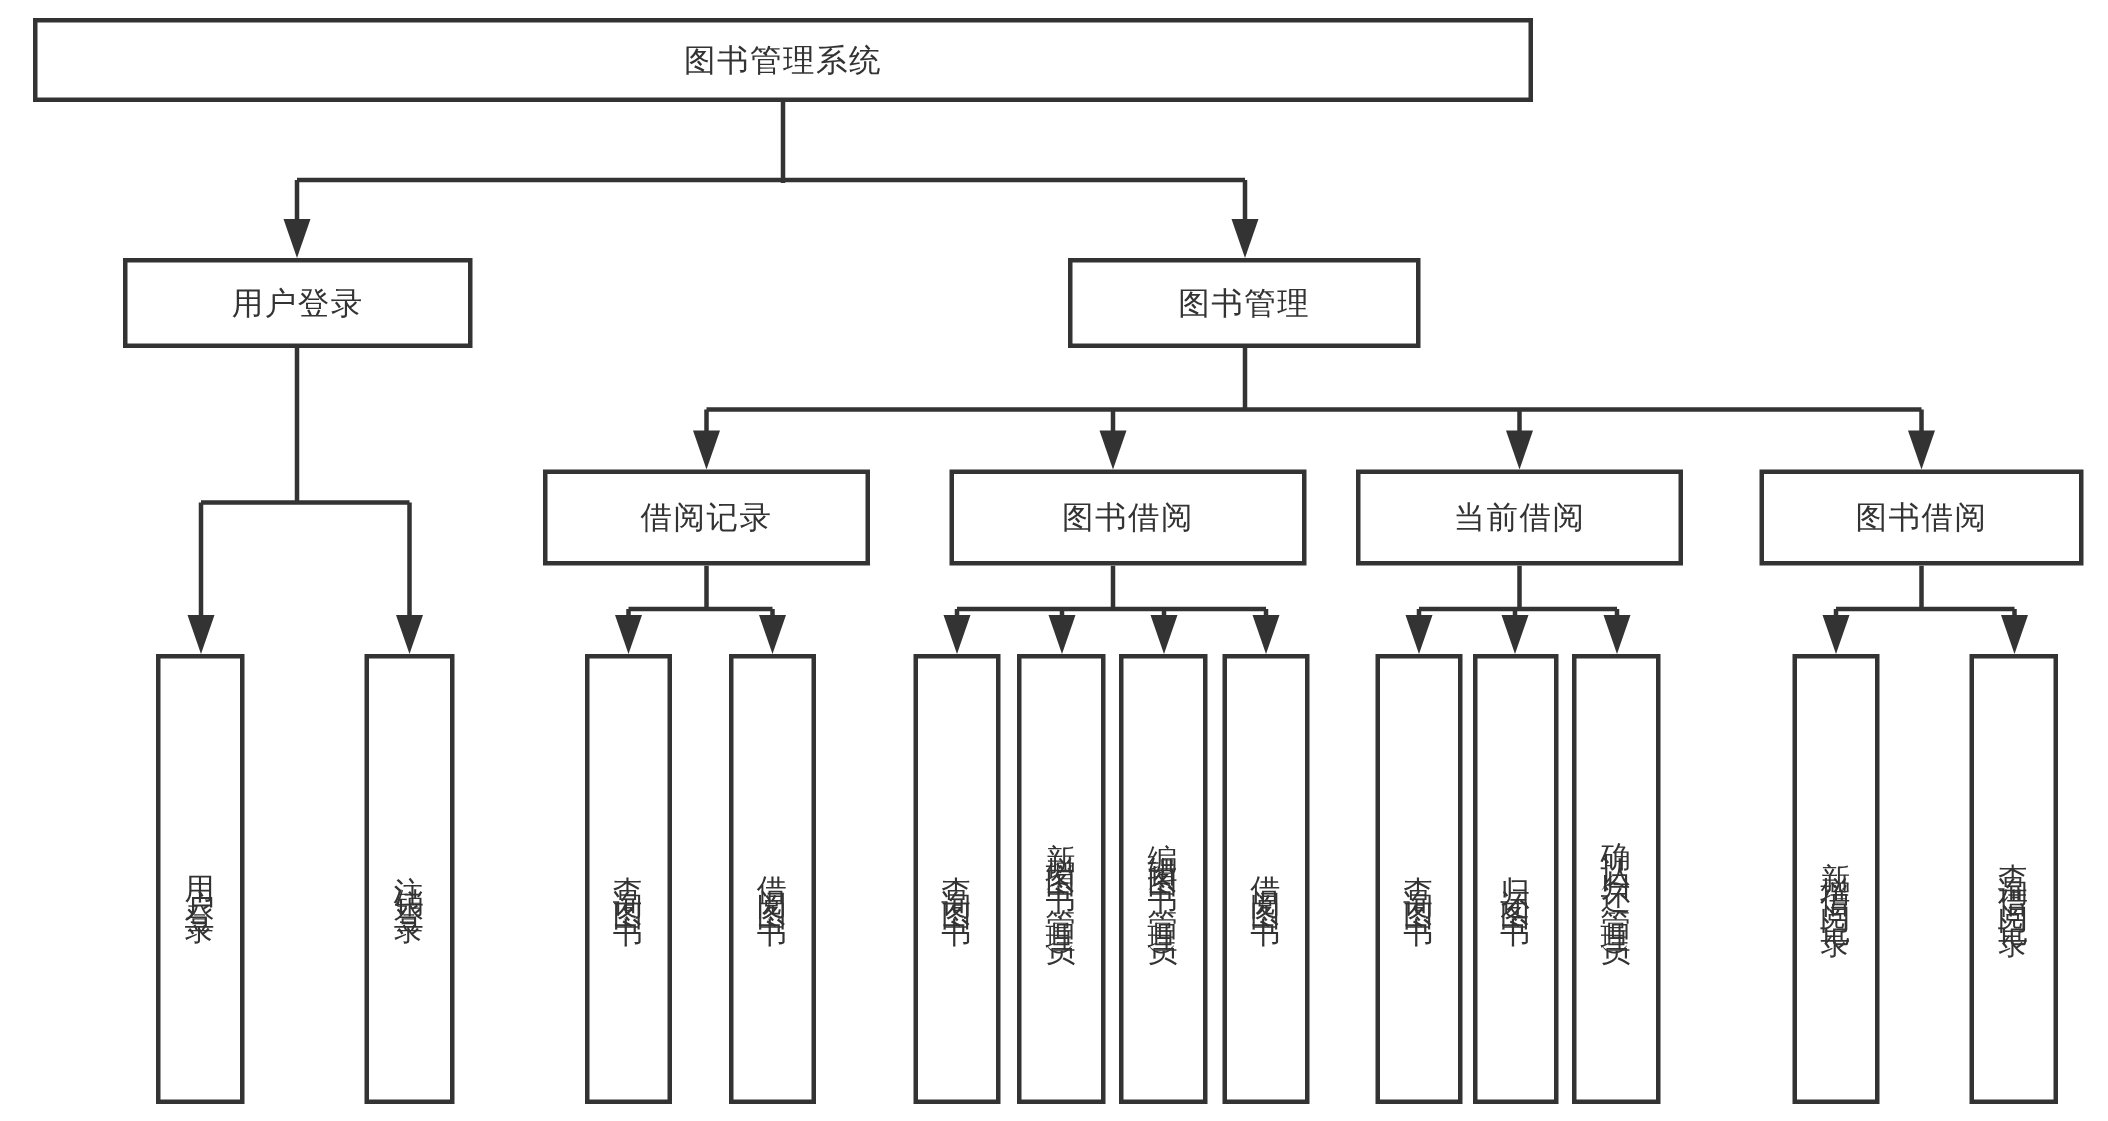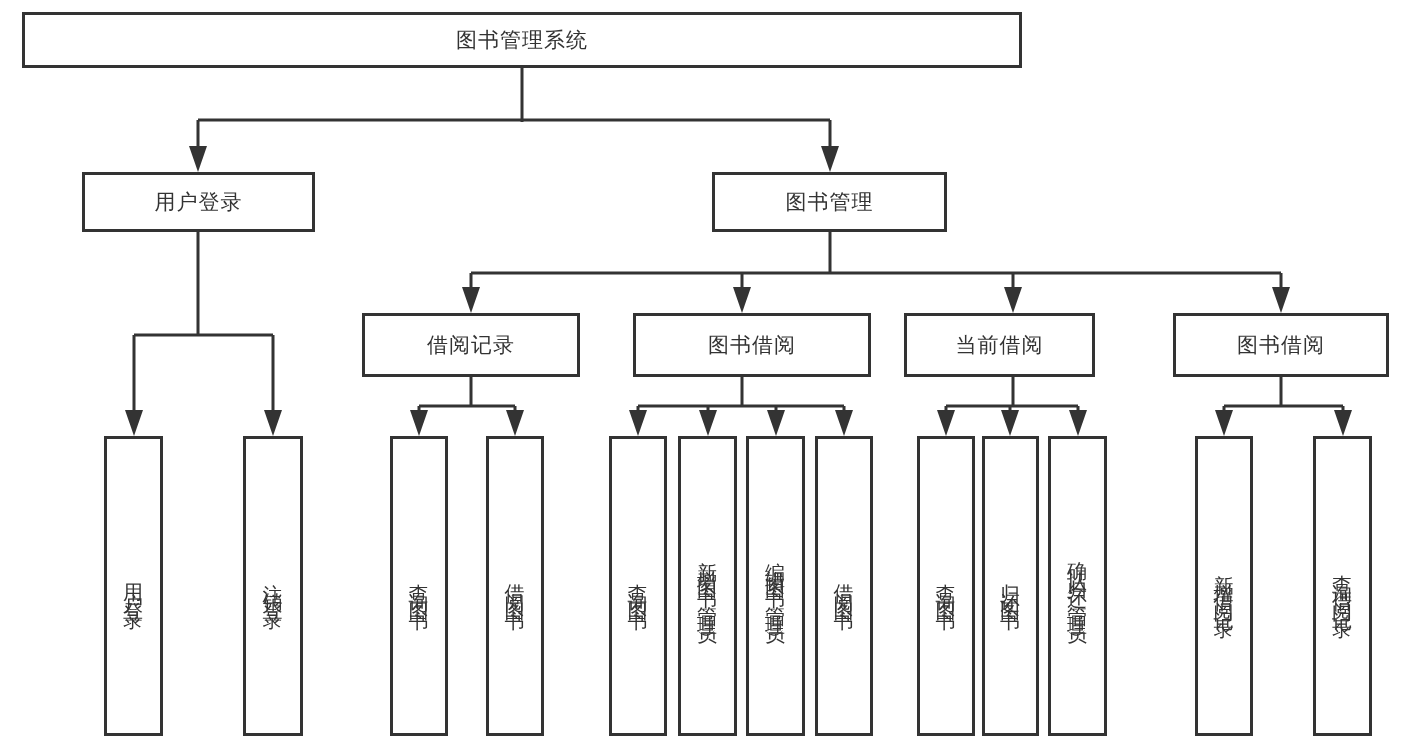--- a/index.html
+++ b/index.html
@@ -101,21 +101,21 @@
   <div class="box" style="left:712px;top:172px;width:235px;height:60px;text-align:right;">
     <span class="hlabel">图书管理</span>
   </div>
 
   <div class="box" style="left:362px;top:313px;width:218px;height:64px;">
     <span class="hlabel">借阅记录</span>
   </div>
   <div class="box" style="left:633px;top:313px;width:238px;height:64px;">
     <span class="hlabel">图书借阅</span>
   </div>
-  <div class="box" style="left:904px;top:313px;width:191px;height:64px;">
+  <div class="box" style="left:904px;top:313px;width:218px;height:64px;">
     <span class="hlabel">当前借阅</span>
   </div>
   <div class="box" style="left:1173px;top:313px;width:216px;height:64px;">
     <span class="hlabel">图书借阅</span>
   </div>
 
   <div class="box" style="left:104px;top:436px;width:59px;height:300px;">
     <span class="vlabel">用户登录</span>
   </div>
   <div class="box" style="left:243px;top:436px;width:60px;height:300px;">

